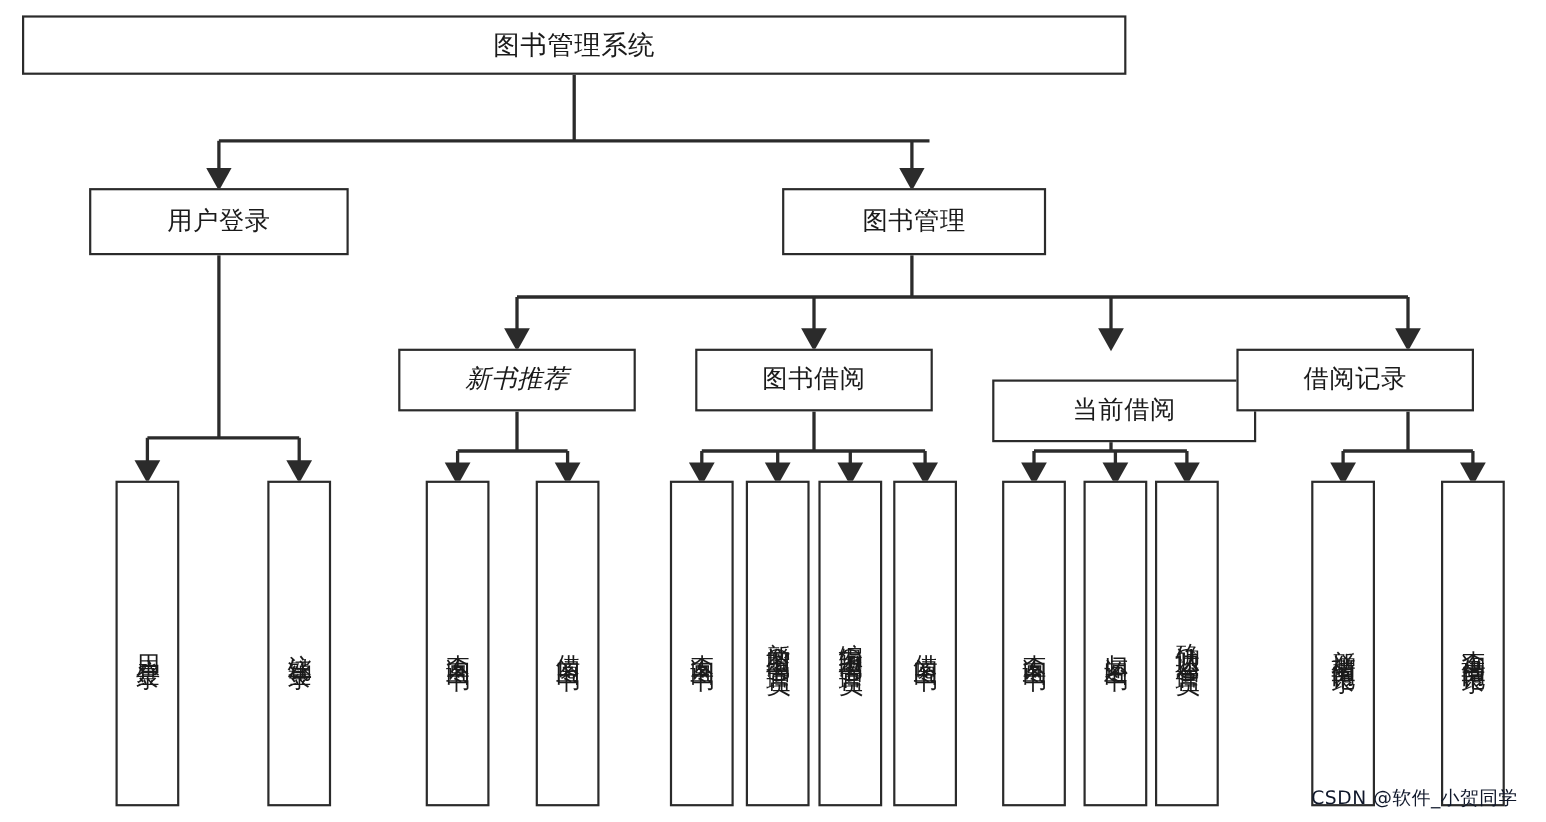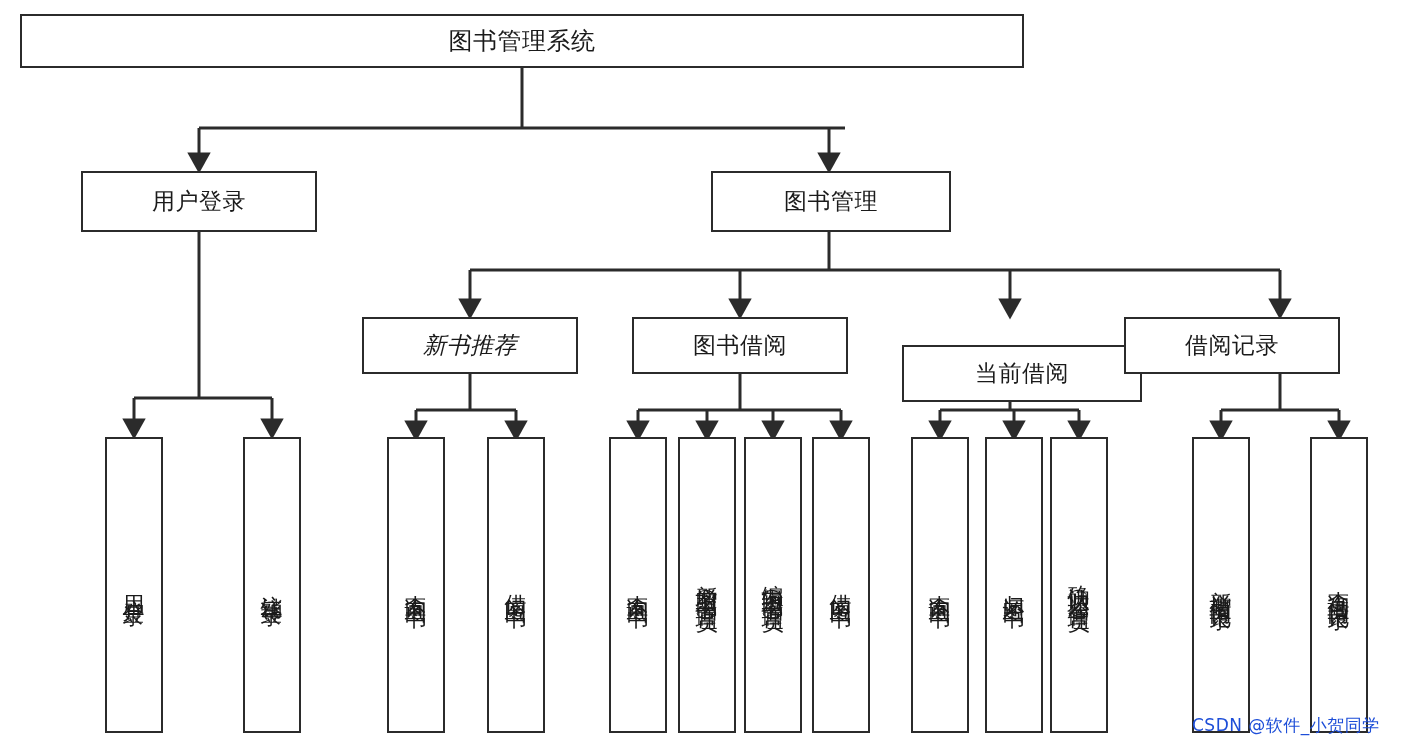--- a/index.html
+++ b/index.html
@@ -185,15 +185,15 @@
   <div class="node vert" style="left: 1050px; top: 437px; width: 58px; height: 296px;">
     <span class="node-label">确认归还（管理员）</span>
   </div>
   <div class="node vert" style="left: 1192px; top: 437px; width: 58px; height: 296px;">
     <span class="node-label">新增借阅记录</span>
   </div>
   <div class="node vert" style="left: 1310px; top: 437px; width: 58px; height: 296px;">
     <span class="node-label">查询借阅记录</span>
   </div>
 
-  <div class="watermark" style="left: 1192px; top: 714px; color: #1d4ed8;">CSDN @软件_小贺同学</div>
+  <div class="watermark" style="left: 1192px; top: 714px; color: #0f172a;">CSDN @软件_小贺同学</div>
 
 </div>
 
 </body></html>

